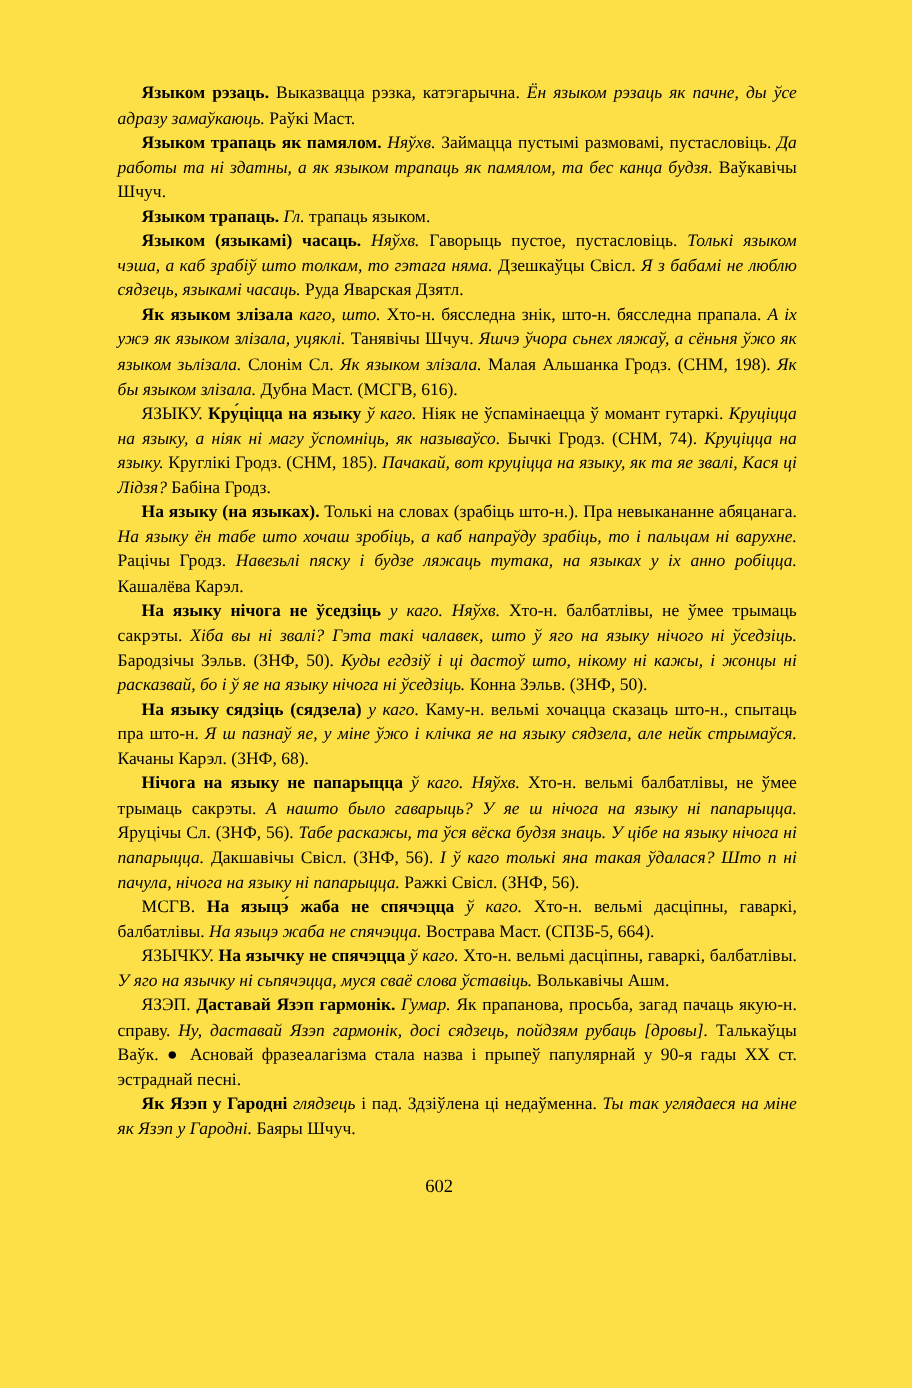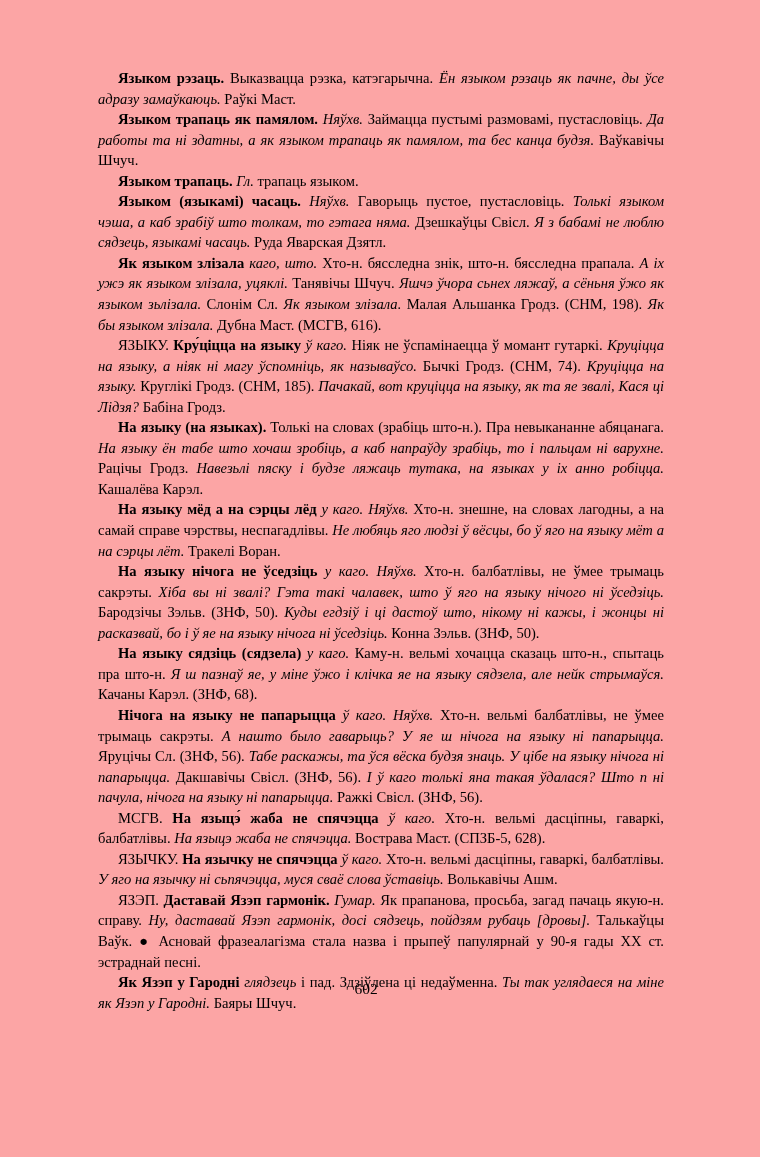--- a/index.html
+++ b/index.html
@@ -12,21 +12,21 @@
     width: 760px;
     height: 1157px;
     font-family: "Liberation Serif", "DejaVu Serif", serif;
     color: #000000;
     overflow: hidden;
   }
   .page {
     position: relative;
     width: 760px;
     height: 1157px;
-    background: #fca5a5;
+    background: #fde047;
   }
   .textblock {
     position: absolute;
     left: 98px;
     top: 68px;
     width: 566px;
   }
   .entry {
     margin: 0 0 0 0;
     text-align: justify;
@@ -62,25 +62,24 @@
 
   <div class="textblock" id="textblock">
 
   <p class="entry"><b>Языком рэзаць.</b><span> Выказвацца рэзка, катэгарычна. </span><i>Ён языком рэзаць як пачне, ды ўсе адразу замаўкаюць.</i><span> Раўкі Маст.</span></p>
       <p class="entry"><b>Языком трапаць як памялом.</b><i> Няўхв.</i><span> Займацца пустымі размовамі, пустасловіць. </span><i>Да работы та ні здатны, а як языком трапаць як памялом, та бес канца будзя.</i><span> Ваўкавічы Шчуч.</span></p>
       <p class="entry"><b>Языком трапаць.</b><i> Гл.</i><span> трапаць языком.</span></p>
       <p class="entry"><b>Языком (языкамі) часаць.</b><i> Няўхв.</i><span> Гаворыць пустое, пустасловіць. </span><i>Толькі языком чэша, а каб зрабіў што толкам, то гэтага няма.</i><span> Дзешкаўцы Свісл. </span><i>Я з бабамі не люблю сядзець, языкамі часаць.</i><span> Руда Яварская Дзятл.</span></p>
       <p class="entry"><b>Як языком злізала</b><i> каго, што.</i><span> Хто-н.  бясследна знік, што-н. бясследна прапала. </span><i>А іх ужэ як языком злізала, уцяклі.</i><span> Танявічы Шчуч. </span><i>Яшчэ ўчора сьнех ляжаў, а сёньня ўжо як языком зьлізала.</i><span> Слонім Сл. </span><i>Як языком злізала.</i><span> Малая Альшанка Гродз. (СНМ, 198). </span><i>Як бы языком злізала.</i><span> Дубна Маст. (МСГВ, 616).</span></p>
       <p class="entry"><span>ЯЗЫКУ. </span><b>Кру́ціцца на языку</b><i> ў каго.</i><span> Ніяк не ўспамінаецца ў момант гутаркі. </span><i>Круціцца на языку, а ніяк ні магу ўспомніць, як называўсо.</i><span> Бычкі Гродз. (СНМ, 74). </span><i>Круціцца на языку.</i><span> Круглікі Гродз. (СНМ, 185). </span><i>Пачакай, вот круціцца на языку, як та яе звалі, Кася ці Лідзя?</i><span> Бабіна Гродз.</span></p>
       <p class="entry"><b>На языку (на языках).</b><span> Толькі на словах (зрабіць што-н.). Пра невыкананне абяцанага. </span><i>На языку ён табе што хочаш зробіць, а каб напраўду зрабіць, то і пальцам ні варухне.</i><span> Рацічы Гродз. </span><i>Навезьлі пяску і будзе ляжаць тутака, на языках у іх анно робіцца.</i><span> Кашалёва Карэл.</span></p>
-      <p class="entry"><b>На языку мёд а на сэрцы лёд</b><i> у каго. Няўхв.</i><span> Хто-н. знешне, на словах лагодны, а на самай справе чэрствы, неспагадлівы. </span><i>Не любяць яго людзі ў вёсцы, бо ў яго на языку мёт а на сэрцы лёт.</i><span> Тракелі Воран.</span></p>
       <p class="entry"><b>На языку нічога не ўседзіць</b><i> у каго. Няўхв.</i><span> Хто-н. балбатлівы, не ўмее трымаць сакрэты. </span><i>Хіба вы ні звалі? Гэта такі чалавек, што ў яго на языку нічого ні ўседзіць.</i><span> Бародзічы Зэльв. (ЗНФ, 50). </span><i>Куды егдзіў і ці дастоў што, нікому ні кажы, і жонцы ні расказвай, бо і ў яе на языку нічога ні ўседзіць.</i><span> Конна Зэльв. (ЗНФ, 50).</span></p>
       <p class="entry"><b>На языку сядзіць (сядзела)</b><i> у каго.</i><span> Каму-н. вельмі хочацца сказаць што-н., спытаць пра што-н. </span><i>Я ш пазнаў яе, у міне ўжо і клічка яе на языку сядзела, але нейк стрымаўся.</i><span> Качаны Карэл. (ЗНФ, 68).</span></p>
       <p class="entry"><b>Нічога на языку не папарыцца</b><i> ў каго. Няўхв.</i><span> Хто-н. вельмі балбатлівы, не ўмее трымаць сакрэты. </span><i>А нашто было гаварыць? У яе ш нічога на языку ні папарыцца.</i><span> Яруцічы Сл. (ЗНФ, 56). </span><i>Табе раскажы, та ўся вёска будзя знаць. У цібе на языку нічога ні папарыцца.</i><span> Дакшавічы Свісл. (ЗНФ, 56). </span><i>І ў каго толькі яна такая ўдалася? Што п ні пачула, нічога на языку ні папарыцца.</i><span> Ражкі Свісл. (ЗНФ, 56).</span></p>
-      <p class="entry"><span>МСГВ. </span><b>На языцэ́ жаба не спячэцца</b><i> ў каго.</i><span> Хто-н. вельмі дасціпны, гаваркі, балбатлівы. </span><i>На языцэ жаба не спячэцца.</i><span> Вострава Маст. (СПЗБ-5, 628).</span></p>
+      <p class="entry"><span>МСГВ. </span><b>На языцэ́ жаба не спячэцца</b><i> ў каго.</i><span> Хто-н. вельмі дасціпны, гаваркі, балбатлівы. </span><i>На языцэ жаба не спячэцца.</i><span> Вострава Маст. (СПЗБ-5, 664).</span></p>
       <p class="entry"><span>ЯЗЫЧКУ. </span><b>На язычку не спячэцца</b><i> ў каго.</i><span> Хто-н. вельмі дасціпны, гаваркі, балбатлівы. </span><i>У яго на язычку ні сьпячэцца, муся сваё слова ўставіць.</i><span> Волькавічы Ашм.</span></p>
       <p class="entry"><span>ЯЗЭП. </span><b>Даставай Язэп гармонік.</b><i> Гумар.</i><span> Як прапанова, просьба, загад пачаць якую-н. справу. </span><i>Ну, даставай Язэп гармонік, досі сядзець, пойдзям рубаць [дровы].</i><span> Талькаўцы Ваўк. ● Асновай фразеалагізма стала назва і прыпеў папулярнай у 90-я гады XX ст. эстраднай песні.</span></p>
       <p class="entry"><b>Як Язэп у Гародні</b><i> глядзець</i><span> і пад. Здзіўлена ці недаўменна. </span><i>Ты так углядаеся на міне як Язэп у Гародні.</i><span> Баяры Шчуч.</span></p>
     </div>
 
   <div class="pagenum">602</div>
 
 </div>
 
 </body></html>

